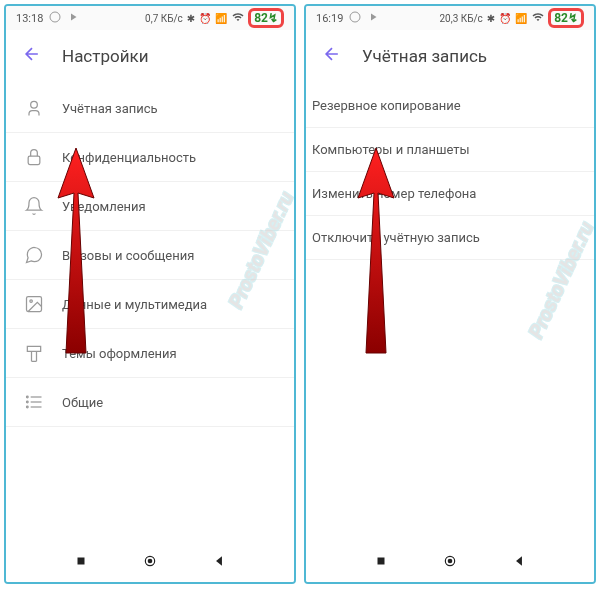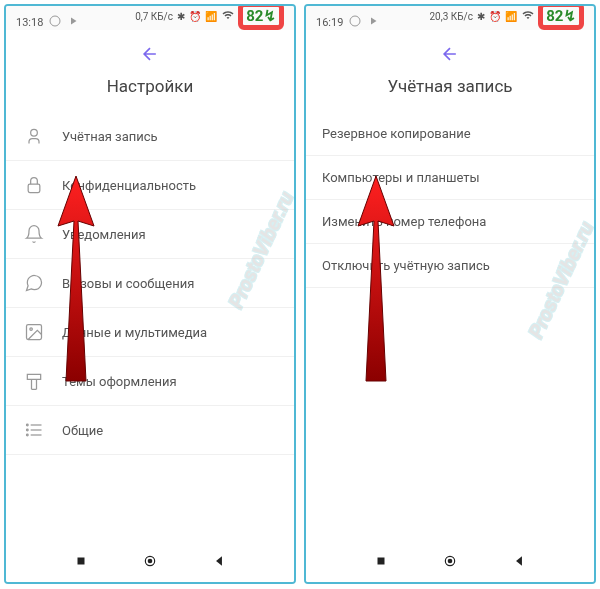--- a/index.html
+++ b/index.html
@@ -17,60 +17,59 @@
       border-radius: 4px;
       background: #fff;
       display: flex;
       flex-direction: column;
       position: relative;
       overflow: hidden;
     }
     .status-bar {
       height: 24px;
       display: flex;
-      align-items: flex-end;
+      align-items: center;
       justify-content: space-between;
       padding: 0 10px;
       font-size: 11px;
       color: #555;
       background: #fafafa;
     }
     .status-left { display: flex; align-items: center; gap: 6px; }
     .status-right { display: flex; align-items: center; gap: 4px; font-size: 10px; margin-left: 16px; }
     .battery {
       display: inline-flex;
       align-items: center;
-      border: 5px solid #ef4444;
+      border: 3px solid #ef4444;
       border-radius: 6px;
       padding: 0 3px;
       color: #2a8a2a;
       font-weight: bold;
-      font-size: 15px;
+      font-size: 12px;
     }
     .header {
       display: flex;
       align-items: center;
       padding: 14px 16px 10px 16px;
-      gap: 8px;
-      flex-direction: column;
+      gap: 20px;
     }
     .back-arrow { width: 20px; height: 20px; color: #7b68ee; }
     .header-title { font-size: 17px; color: #444; font-weight: 400; }
     .menu-list { flex: 1; padding: 6px 0; position: relative; }
     .menu-item {
       display: flex;
       align-items: center;
       padding: 14px 18px;
       gap: 18px;
       border-bottom: 1px solid #f0f0f0;
     }
     .menu-item:last-child { border-bottom: none; }
     .menu-icon { width: 20px; height: 20px; color: #999; flex-shrink: 0; }
     .menu-label { font-size: 13px; color: #555; }
-    .menu-item.no-icon { padding-left: 16px; }
+    .menu-item.no-icon { padding-left: 6px; }
     .nav-bar {
       height: 40px;
       display: flex;
       align-items: center;
       justify-content: space-around;
       padding: 0 40px;
       background: #fff;
     }
     .nav-icon { width: 14px; height: 14px; fill: #222; }
     .arrow-annotation {

